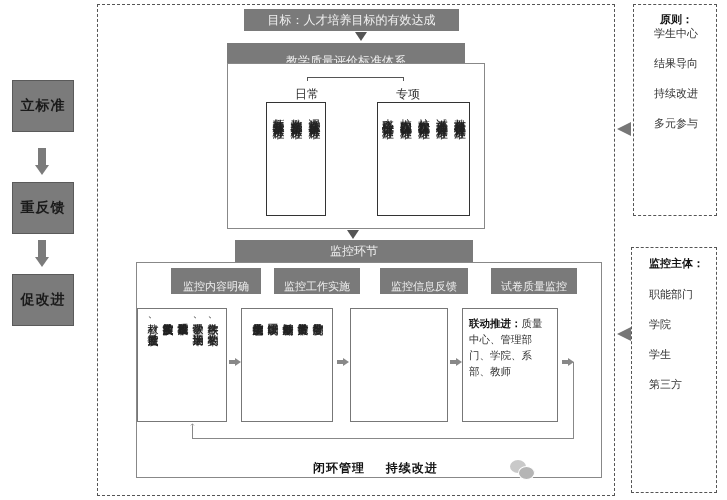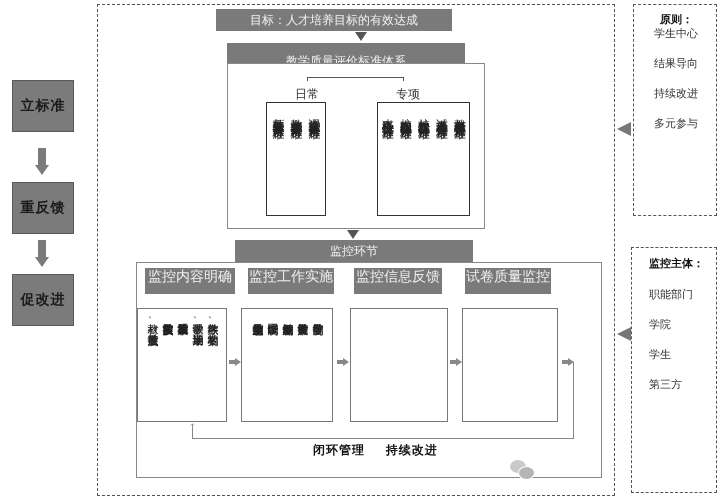--- a/index.html
+++ b/index.html
@@ -16,22 +16,22 @@
   .dashed { position:absolute; border:1px dashed #555; }
   .bar { position:absolute; background:#7a7a7a; color:#f0f0f0; font-size:12px;
          display:flex; align-items:center; justify-content:center; }
   .tri-down { position:absolute; width:0; height:0; border-left:6px solid transparent;
               border-right:6px solid transparent; border-top:9px solid #555; }
   .panel { position:absolute; border:1px solid #888; background:#fff; }
   .vbox { position:absolute; border:1px solid #333; background:#fff; display:flex;
           flex-direction:row-reverse; justify-content:center; gap:5px; padding-top:6px; box-sizing:border-box; }
   .vcol { writing-mode:vertical-rl; font-size:12px; line-height:13px; letter-spacing:1px; color:#222; }
   .sub-title { position:absolute; font-size:12px; color:#333; }
-  .sub-bar { position:absolute; height:26px; background:#7a7a7a; color:#eee; font-size:14px;
-             display:flex; align-items:flex-start; justify-content:center; }
+  .sub-bar { position:absolute; height:26px; background:#7a7a7a; color:#eee; font-size:11px;
+             display:flex; align-items:flex-end; justify-content:center;margin-left:26px; }
   .content-box { position:absolute; border:1px solid #777; background:#fff; box-sizing:border-box; }
   .vlist { display:flex; flex-direction:row-reverse; justify-content:center; gap:3px; padding-top:6px; }
   .vlist .vcol { font-size:11px; line-height:12px; letter-spacing:0; }
   .hp { font-size:10.5px; line-height:16px; padding:6px 6px; color:#333; }
   .hp b { color:#111; }
   .right-arrow { position:absolute; width:12px; height:8px; }
   .right-arrow .shaft { position:absolute; left:0; top:2px; width:7px; height:4px; background:#888; }
   .right-arrow .head { position:absolute; left:6px; top:0; width:0; height:0;
        border-top:4px solid transparent; border-bottom:4px solid transparent; border-left:6px solid #888; }
   .left-tri { position:absolute; width:0; height:0; border-top:7px solid transparent;
@@ -58,21 +58,21 @@
 <div class="down-arrow" style="top:240px;">
     <div class="shaft"></div>
     <div class="head"></div>
   </div>
 <div class="stage-box" style="top:274px;">
     <span>促改进</span>
   </div>
 
 <div class="dashed" style="left:97px; top:4px; width:516px; height:490px;"></div>
 
-<div class="bar" style="left:216px; top:9px; width:236px; height:22px;">
+<div class="bar" style="left:244px; top:9px; width:215px; height:22px;">
   <span>目标：人才培养目标的有效达成</span>
 </div>
 <div class="tri-down" style="left:355px; top:32px;"></div>
 
 <div class="bar" style="left:227px; top:43px; width:238px; height:36px;">
   <span>教学质量评价标准体系</span>
 </div>
 <div class="panel" style="left:227px; top:63px; width:256px; height:164px;"></div>
 <div class="abs" style="left:307px; top:77px; width:96px; height:1px; background:#555;"></div>
 <div class="abs" style="left:307px; top:77px; width:1px; height:4px; background:#555;"></div>
@@ -145,33 +145,34 @@
   <div class="hp">
   </div>
 </div>
 <div class="right-arrow" style="left:450px; top:358px;">
     <div class="shaft"></div>
     <div class="head"></div>
   </div>
 
 <div class="content-box" style="left:462px; top:308px; width:96px; height:114px;">
   <div class="hp">
+    <div><b>联动推进：</b><span>质量中心、管理部门、学院、系部、教师</span></div>
   </div>
 </div>
 <div class="right-arrow" style="left:562px; top:358px;">
     <div class="shaft"></div>
     <div class="head"></div>
   </div>
 
 <div class="abs" style="left:573px; top:362px; width:1px; height:76px; background:#888;"></div>
 <div class="abs" style="left:192px; top:438px; width:382px; height:1px; background:#888;"></div>
 <div class="abs" style="left:192px; top:426px; width:1px; height:12px; background:#888;"></div>
 <div class="abs" style="left:188px; top:424px; font-size:10px; color:#888; line-height:8px;">↑</div>
 
-<div class="footer-text" style="left:313px; top:442px; white-space:pre;">闭环管理    持续改进</div>
+<div class="footer-text" style="left:313px; top:460px; white-space:pre;">闭环管理    持续改进</div>
 
 <div class="dashed" style="left:633px; top:4px; width:82px; height:210px;"></div>
 <div class="left-tri" style="left:617px; top:122px;"></div>
 <div class="side-title" style="left:660px; top:12px;">原则：</div>
 <div class="side-item" style="left:654px; top:26px;">学生中心</div>
 <div class="side-item" style="left:654px; top:56px;">结果导向</div>
 <div class="side-item" style="left:654px; top:86px;">持续改进</div>
 <div class="side-item" style="left:654px; top:116px;">多元参与</div>
 
 <div class="dashed" style="left:631px; top:247px; width:84px; height:244px;"></div>

